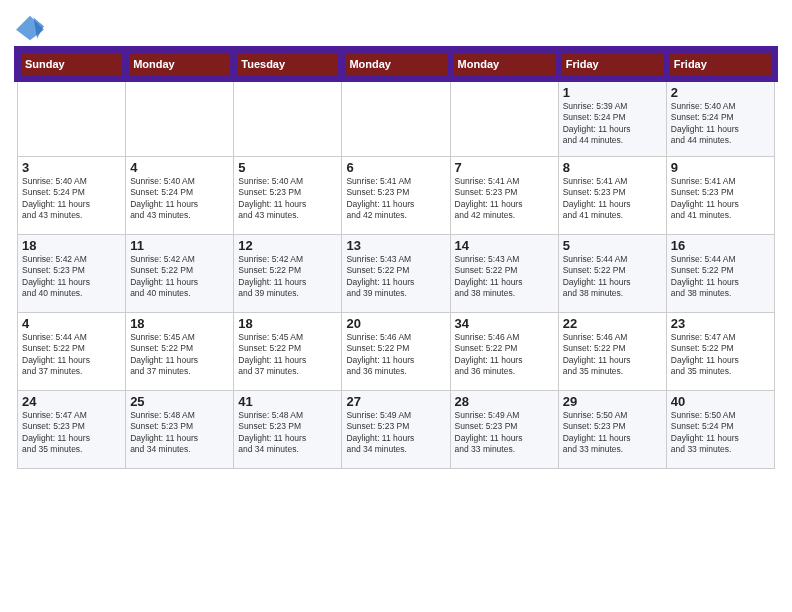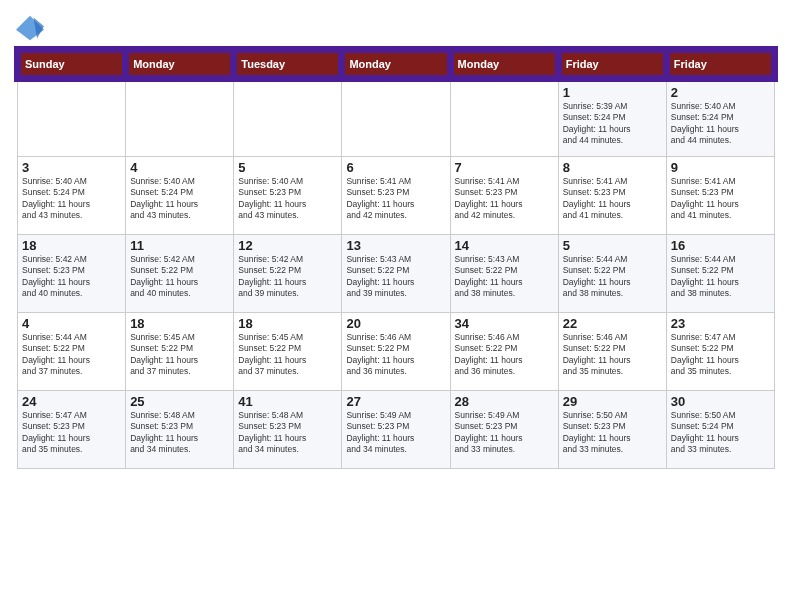--- a/index.html
+++ b/index.html
@@ -339,21 +339,21 @@
 and 33 minutes.</div>
           </td>
           <td>
             <span class="day-num">29</span>
             <div class="day-detail" style="white-space: pre-line;">Sunrise: 5:50 AM
 Sunset: 5:23 PM
 Daylight: 11 hours
 and 33 minutes.</div>
           </td>
           <td>
-            <span class="day-num">30</span>
+            <span class="day-num">40</span>
             <div class="day-detail" style="white-space: pre-line;">Sunrise: 5:50 AM
 Sunset: 5:24 PM
 Daylight: 11 hours
 and 33 minutes.</div>
           </td>
         </tr>
       </tbody>
   </table>
 </div>
 

